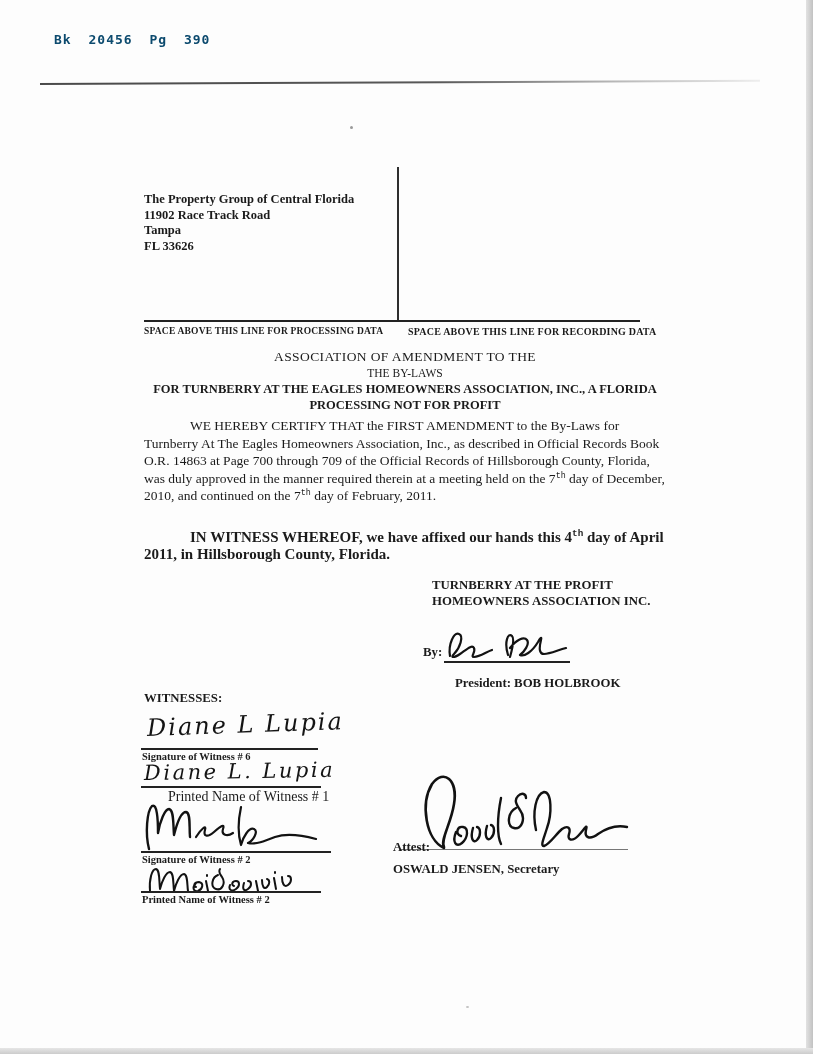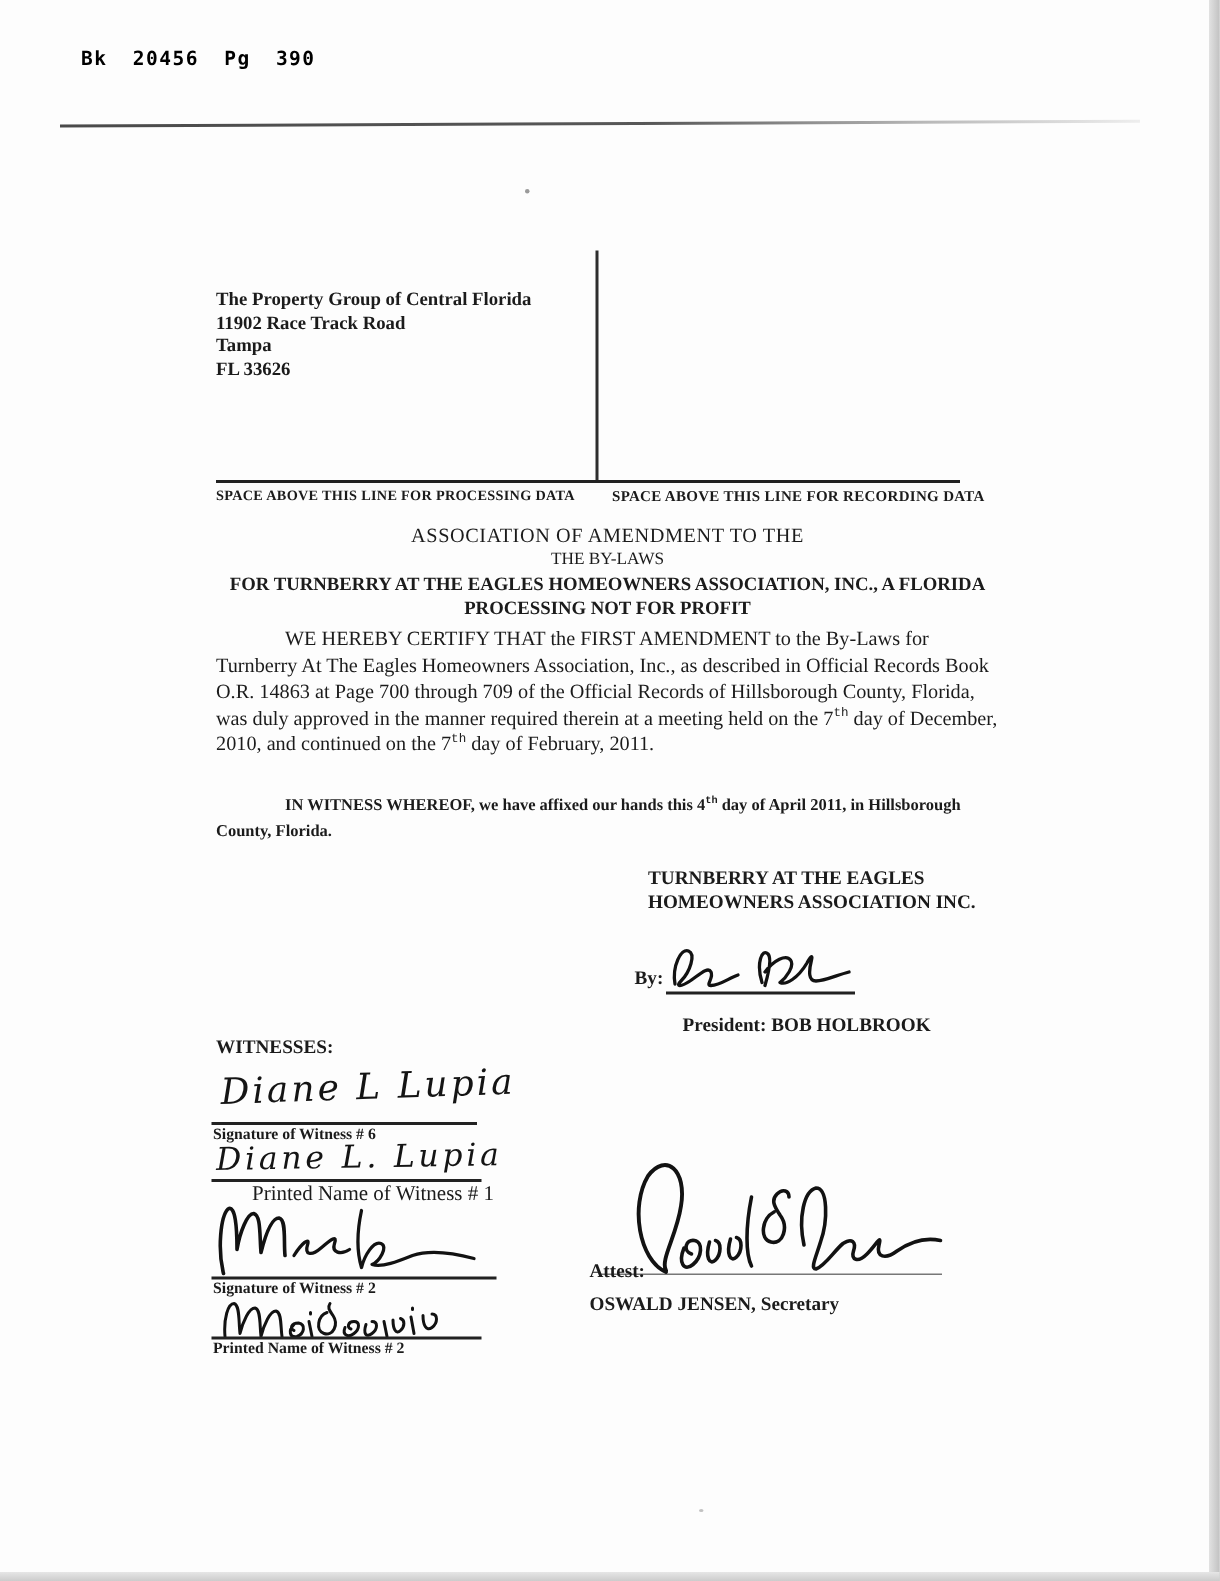--- a/index.html
+++ b/index.html
@@ -12,41 +12,41 @@
   }
   .page{
     position:absolute;left:0;top:0;width:806px;height:1049px;
     background:#fdfdfd;overflow:hidden;
   }
   .abs{position:absolute;}
   .mono{font-family:"DejaVu Sans Mono", monospace;}
   .rule{background:#222;height:2px;}
   sup{font-size:0.62em;vertical-align:super;line-height:0;font-family:Liberation Mono, monospace;}
 
-  .bk-ref{left:54px;top:32px;font-size:13px;letter-spacing:1px;word-spacing:8px;color:#000000;font-weight:600;}
+  .bk-ref{left:54px;top:32px;font-size:13px;letter-spacing:1px;word-spacing:8px;color:#0c4a6e;font-weight:600;}
   .top-rule{left:40px;top:83px;width:720px;height:2px;
     background:linear-gradient(to right,#4a4a4a 0%,#585858 55%,rgba(100,100,100,.45) 80%,rgba(130,130,130,.12) 100%);
     transform:rotate(-0.25deg);transform-origin:left center;}
   .speck1{left:350px;top:126px;width:3px;height:3px;background:#9a9a9a;border-radius:50%;}
   .speck2{left:466px;top:1006px;width:3px;height:2px;background:#c2c2c2;border-radius:50%;}
 
   .addr{left:144px;top:192px;font-size:12.5px;font-weight:bold;line-height:15.5px;}
   .v-divider{left:397px;top:167px;width:2px;height:155px;background:#2e2e2e;}
   .rec-rule{left:144px;top:320px;width:496px;}
   .lbl-proc{left:144px;top:326px;font-size:9.5px;font-weight:bold;letter-spacing:0.2px;}
   .lbl-rec{left:408px;top:326px;font-size:10px;font-weight:bold;letter-spacing:0.2px;}
 
   .title-block{left:140px;top:349px;width:530px;text-align:center;}
   .title-block .t1{font-size:13.5px;letter-spacing:0.4px;}
   .title-block .t2{font-size:11.5px;margin-top:2px;}
   .title-block .t3{font-size:12.5px;font-weight:bold;margin-top:3px;}
   .title-block .t4{font-size:12.5px;font-weight:bold;margin-top:1px;}
 
   .certify{left:144px;top:417px;width:530px;font-size:13.5px;line-height:17.5px;text-indent:46px;margin:0;}
-  .whereof{left:144px;top:529px;width:534px;font-size:11px;font-weight:bold;line-height:16.5px;text-indent:46px;margin:0;}
+  .whereof{left:144px;top:529px;width:534px;font-size:15px;font-weight:bold;line-height:16.5px;text-indent:46px;margin:0;}
 
   .org{left:432px;top:578px;font-size:12.8px;font-weight:bold;line-height:15.5px;}
   .by-label{left:423px;top:645px;font-size:12.8px;font-weight:bold;}
   .by-sig{left:440px;top:624px;}
   .by-line{left:444px;top:661px;width:126px;}
   .president{left:455px;top:676px;font-size:12.8px;font-weight:bold;}
 
   .witnesses-h{left:144px;top:691px;font-size:12.8px;font-weight:bold;}
   .script{font-family:"DejaVu Serif", serif;font-style:italic;color:#141414;}
   .w1-sig{left:147px;top:714px;font-size:24px;letter-spacing:2px;transform:rotate(-2deg);transform-origin:left center;}
@@ -100,21 +100,21 @@
     <div class="t2">THE BY-LAWS</div>
     <div class="t3">FOR TURNBERRY AT THE EAGLES HOMEOWNERS ASSOCIATION, INC., A FLORIDA</div>
     <div class="t4">PROCESSING NOT FOR PROFIT</div>
   </div>
 
   <p class="abs certify"><span>WE HEREBY CERTIFY THAT the FIRST AMENDMENT to the By-Laws for Turnberry At The Eagles Homeowners Association, Inc., as described in Official Records Book O.R. 14863 at Page 700 through 709 of the Official Records of Hillsborough County, Florida, was duly approved in the manner required therein at a meeting held on the 7</span><sup>th</sup><span> day of December, 2010, and continued on the 7</span><sup>th</sup><span> day of February, 2011.</span></p>
 
   <p class="abs whereof"><span>IN WITNESS WHEREOF, we have affixed our hands this 4</span><sup>th</sup><span> day of April 2011, in Hillsborough County, Florida.</span></p>
 
   <div class="abs org">
-    <div>TURNBERRY AT THE EAGLES</div>
+    <div>TURNBERRY AT THE PROFIT</div>
     <div>HOMEOWNERS ASSOCIATION INC.</div>
   </div>
 
   <div class="abs by-label">By:</div>
   <svg class="abs sig by-sig" width="135" height="40" viewBox="0 0 135 40">
     <path stroke-width="2.2" d="M10,32 C8,20 14,8 19,10 C24,12 20,24 14,30 C10,34 14,34 20,30 C26,26 32,20 34,24 C36,28 30,33 34,33 C40,33 46,28 52,26"></path>
     <path stroke-width="2.2" d="M68,31 C64,18 68,8 72,12 C75,15 72,26 70,33 M70,24 C76,16 84,12 87,16 C90,20 84,28 80,31 C84,33 92,28 98,18 C100,14 102,12 101,16 C99,24 99,30 104,30 C110,30 118,26 126,24"></path>
   </svg>
   <div class="abs rule by-line"></div>
   <div class="abs president">President: BOB HOLBROOK</div>

